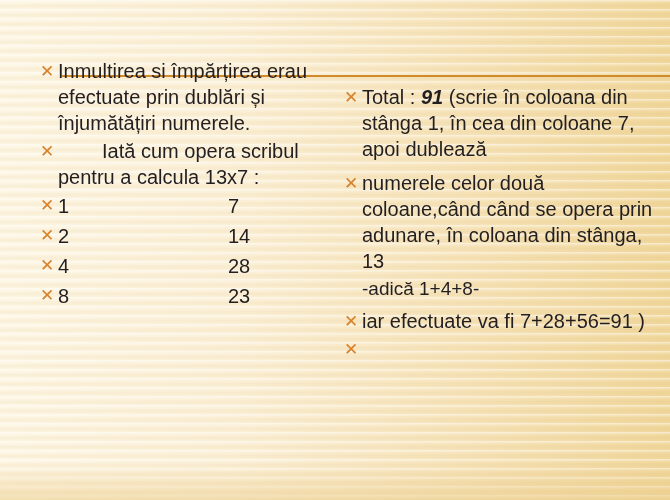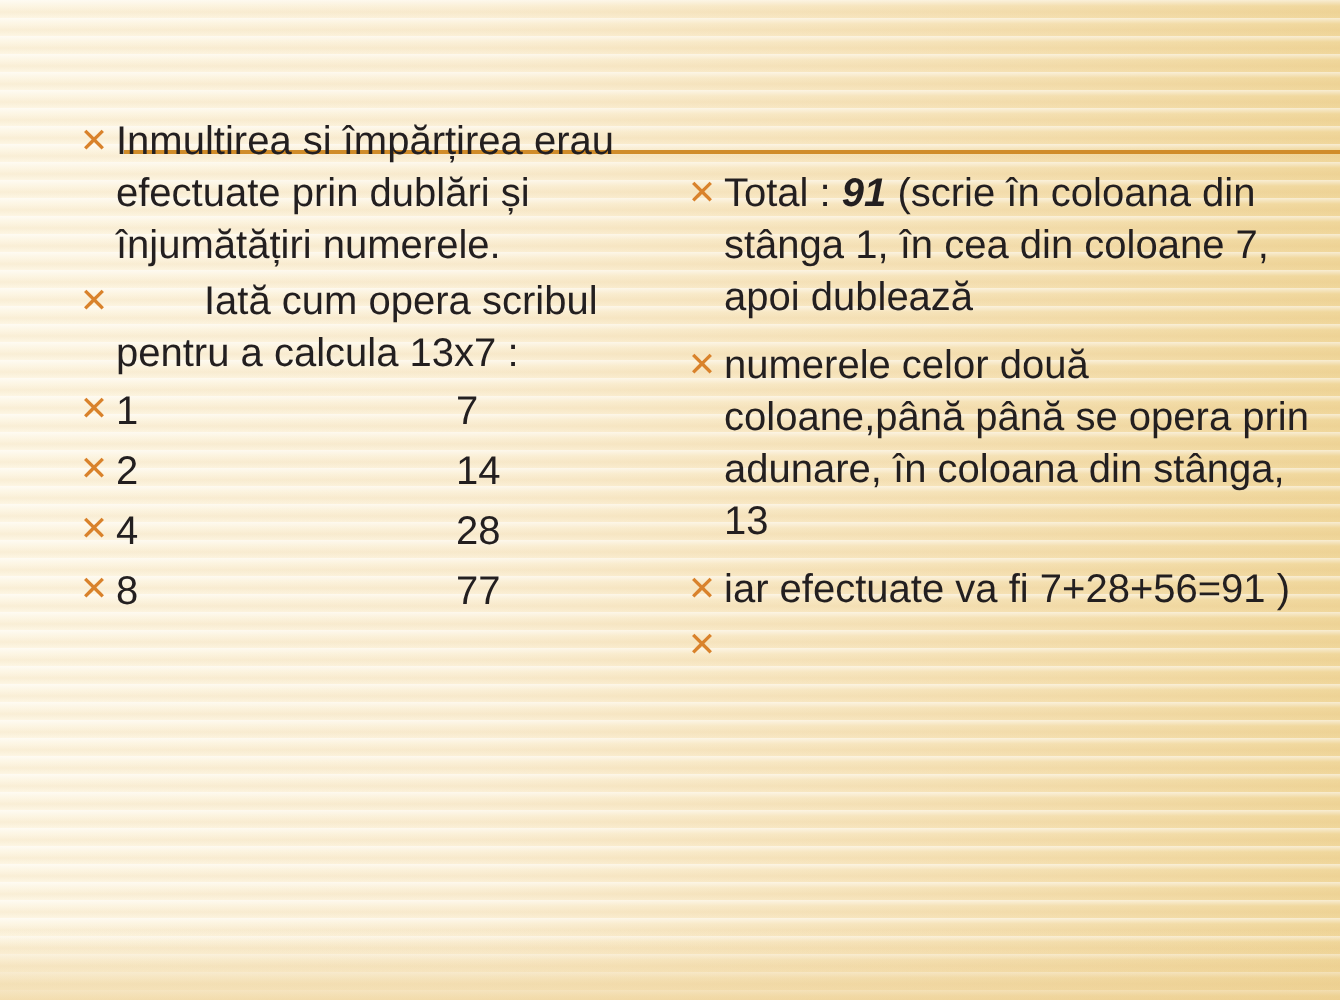--- a/index.html
+++ b/index.html
@@ -165,21 +165,21 @@
       <span class="btext tworow">
         <span class="tnum">4</span>
         <span class="tres">28</span>
       </span>
     </div>
 
     <div class="bullet-row">
       <span class="bmark">✕</span>
       <span class="btext tworow">
         <span class="tnum">8</span>
-        <span class="tres">77</span>
+        <span class="tres">23</span>
       </span>
     </div>
 
   </div>
 
   <div class="col col-right" style="top:84px;">
 
     <div class="bullet-row">
       <span class="bmark">✕</span>
       <span class="btext">
@@ -194,31 +194,34 @@
         <span class="u">dublează</span>
       </span>
     </div>
 
     <div class="small-gap"></div>
 
     <div class="bullet-row">
       <span class="bmark">✕</span>
       <span class="btext">
         <span class="u">numerele celor două</span>
-        <span class="u">coloane</span><span>,</span><span class="u">până până</span><span> se</span>
+        <span class="u">coloane</span><span>,</span><span class="u">când când</span><span> se</span>
         <span class="u">opera</span>
         <span class="u">prin</span>
         <span class="u">adunare</span><span>,</span>
         <span class="u">în</span>
         <span class="u">coloana</span>
         <span>din</span>
         <span class="u">stânga</span><span>, 13</span>
       </span>
     </div>
 
+    <div class="dash-line">
+      <span>-</span><span class="u">adică</span><span> 1+4+8-</span>
+    </div>
 
     <div class="small-gap"></div>
 
     <div class="bullet-row">
       <span class="bmark">✕</span>
       <span class="btext">
         <span> iar</span>
         <span class="u">efectuate</span>
         <span class="u">va fi</span>
         <span>7+28+56=91 )</span>

